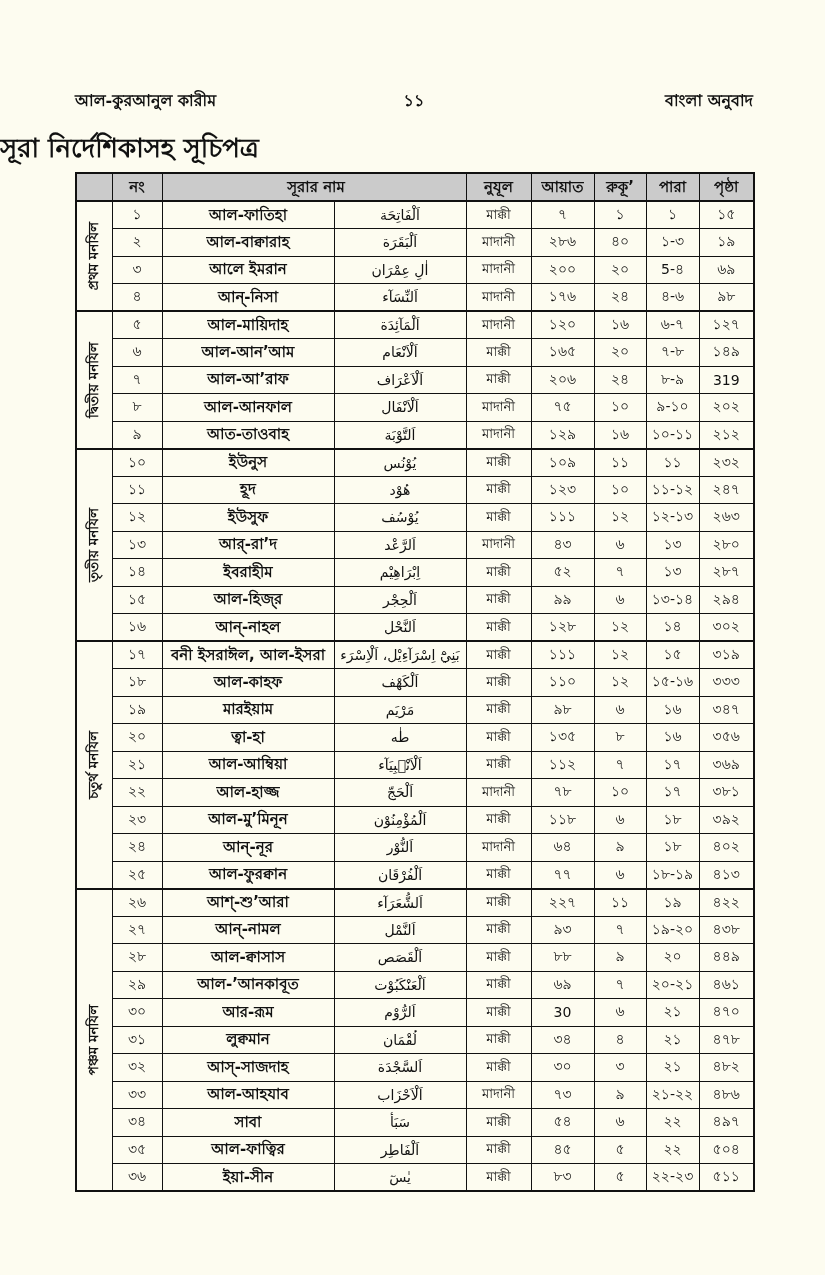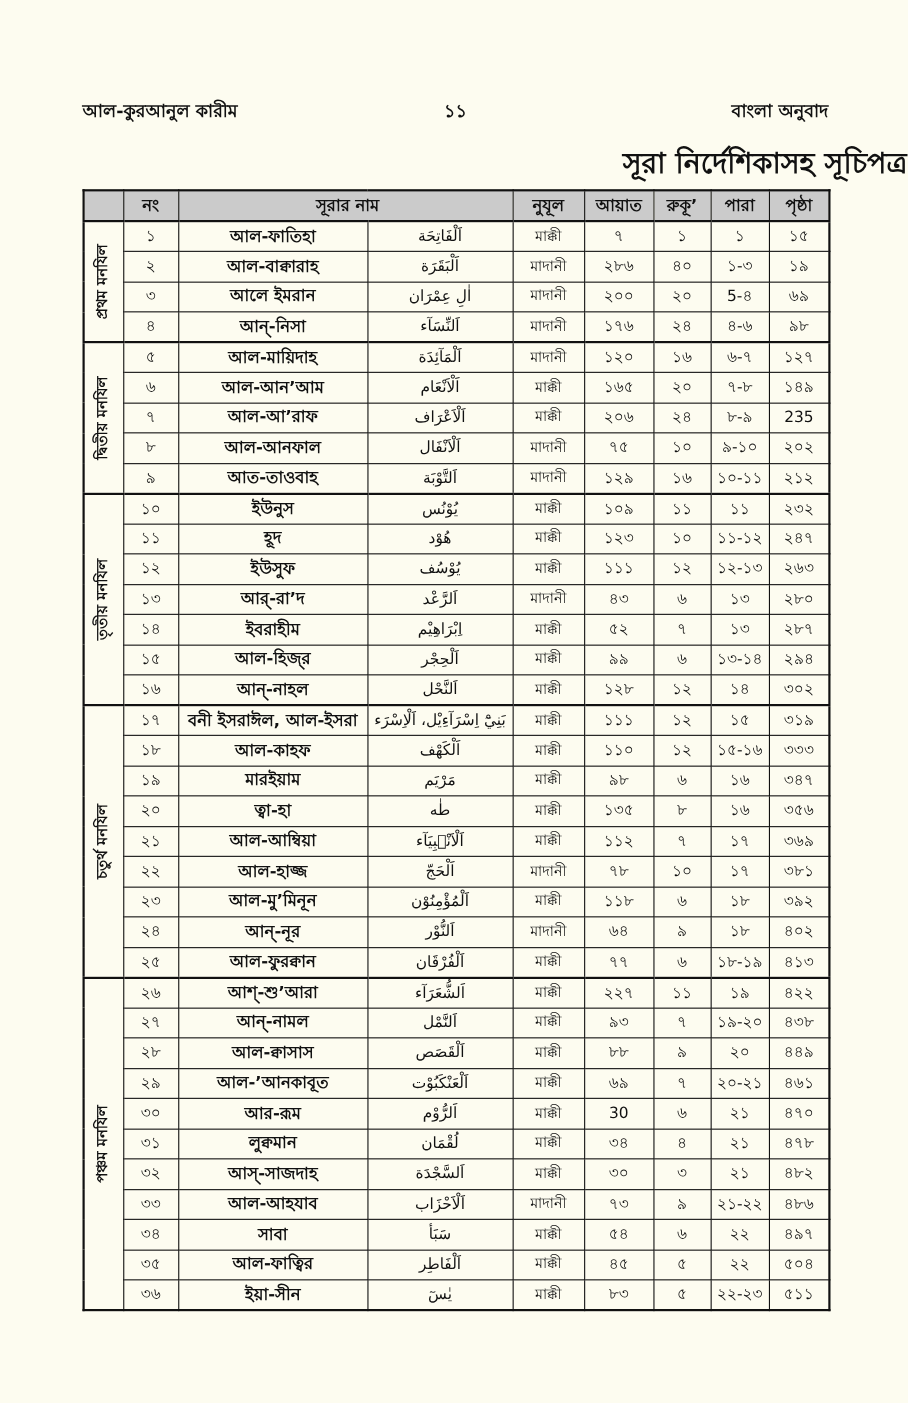--- a/index.html
+++ b/index.html
@@ -13,21 +13,21 @@
     overflow:hidden;
   }
   .topbar {
     position:absolute; left:75px; top:78px; width:678px;
     display:flex; justify-content:space-between; align-items:baseline;
     font-size:16px; font-weight:bold;margin-top:10px;
   }
   .topbar .center { position:absolute; left:0; right:0; text-align:center; font-weight:bold; }
   .page-title {
     position:absolute; left:0; top:128px; width:825px;
-    text-align:right; font-size:26px; font-weight:bold;
+    text-align:left; font-size:26px; font-weight:bold;
   }
   table.idx {
     position:absolute; left:75px; top:172px;
     width:678px; height:1018px;
     border-collapse:collapse; table-layout:fixed;
     font-size:15px;
   }
   table.idx th, table.idx td {
     border:1px solid var(--line);
     text-align:center; vertical-align:middle;
@@ -155,21 +155,21 @@
         <td class="c-num">১৪৯</td>
       </tr>
       <tr>
         <td class="c-no">৭</td>
         <td class="c-bn">আল-আ’রাফ</td>
         <td class="c-ar">اَلْاَعْرَاف</td>
         <td class="c-nu">মাক্কী</td>
         <td class="c-num">২০৬</td>
         <td class="c-num">২৪</td>
         <td class="c-num">৮-৯</td>
-        <td class="c-num">235</td>
+        <td class="c-num">319</td>
       </tr>
       <tr>
         <td class="c-no">৮</td>
         <td class="c-bn">আল-আনফাল</td>
         <td class="c-ar">اَلْاَنْفَال</td>
         <td class="c-nu">মাদানী</td>
         <td class="c-num">৭৫</td>
         <td class="c-num">১০</td>
         <td class="c-num">৯-১০</td>
         <td class="c-num">২০২</td>

